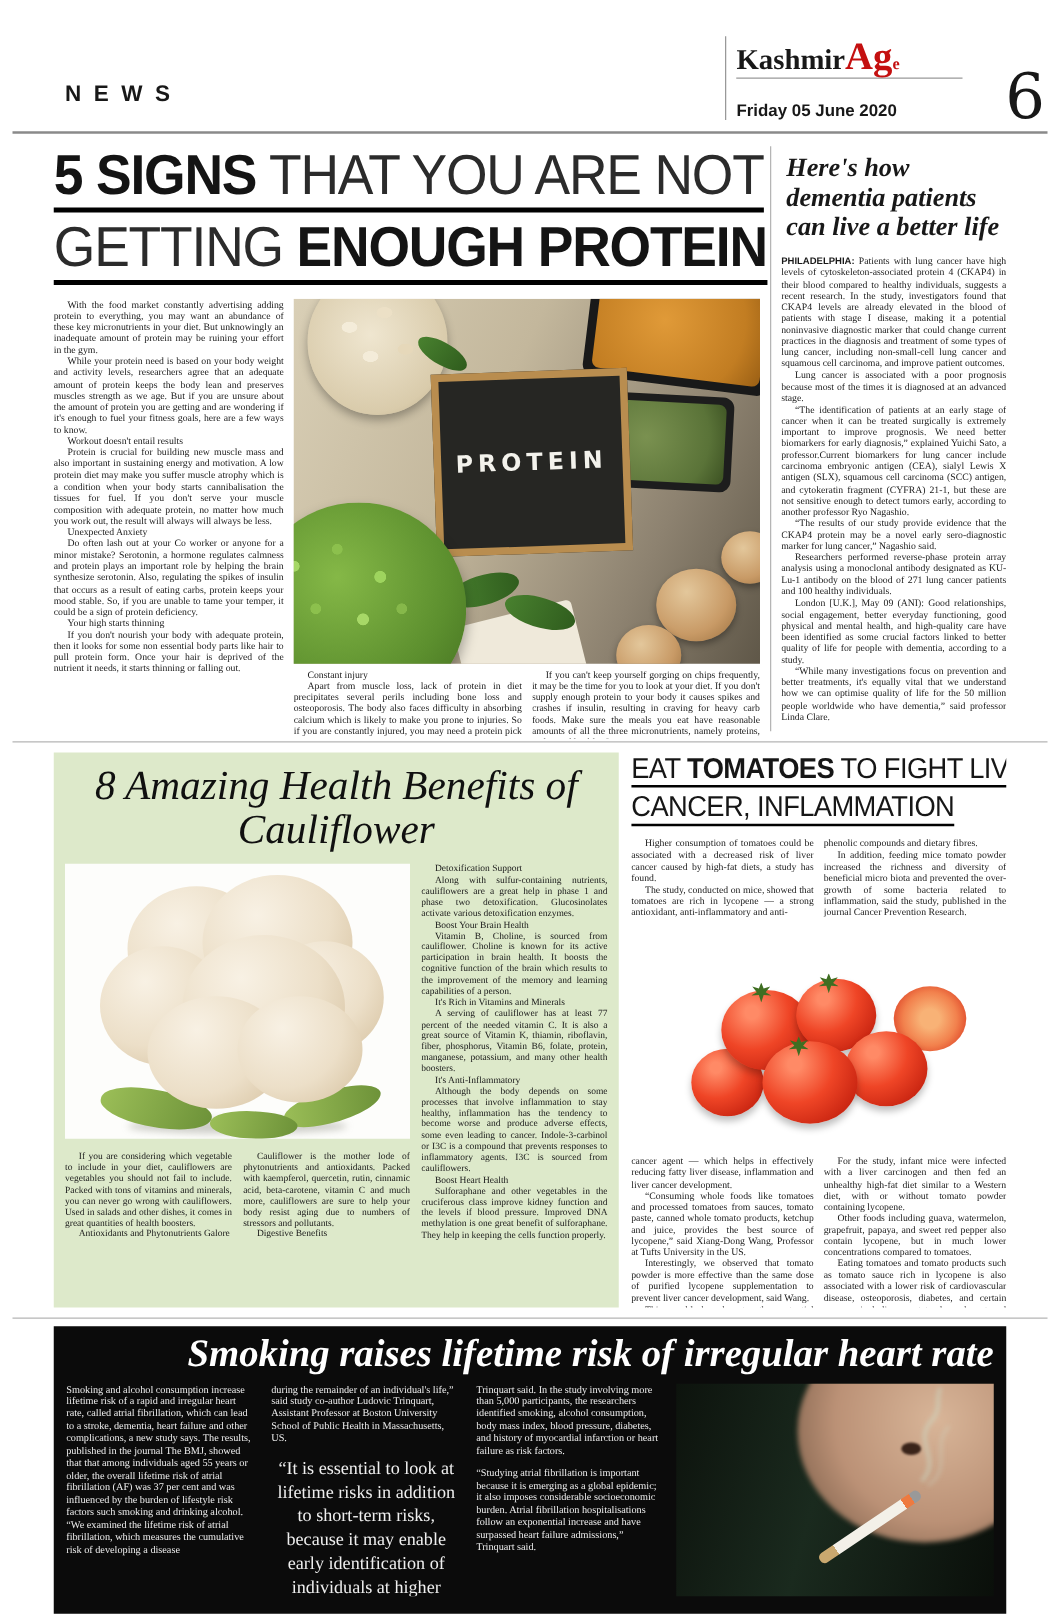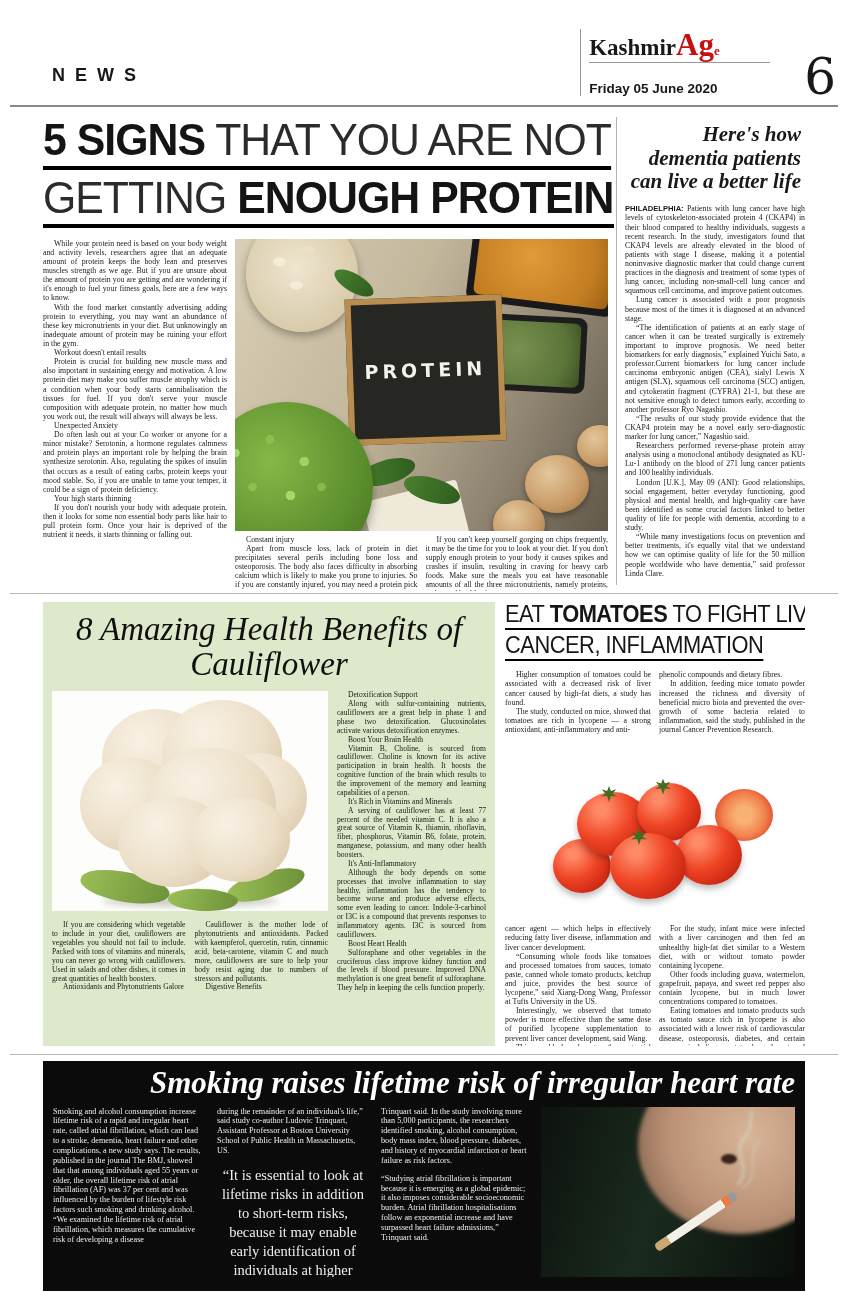--- a/index.html
+++ b/index.html
@@ -75,21 +75,21 @@
   .mu1 { right:5%; bottom:6%; width:64px; height:58px; }
   .mu2 { right:17%; bottom:-6%; width:52px; height:48px; }
   .mu3 { right:-4%; bottom:22%; width:46px; height:42px; }
   .leaf { position:absolute; width:58px; height:24px; border-radius:50% 60% 50% 60%; background:linear-gradient(100deg,#49812f,#2f5c1d); }
   .lf1 { left:33%; bottom:16%; transform:rotate(-18deg); }
   .lf2 { left:45%; bottom:10%; transform:rotate(14deg); }
   .lf3 { left:26%; top:12%; transform:rotate(28deg); width:44px; height:18px; }
   .cloth { position:absolute; left:36%; bottom:-10%; width:26%; height:24%; background:#efe9da; transform:rotate(-14deg); border-radius:4px; }
 
   
-  .dem-title { font-family:"Liberation Serif", serif; font-style:italic; font-weight:bold; font-size:21px; line-height:1.12; text-align:right; margin:6px 4px 10px 4px; }
+  .dem-title { font-family:"Liberation Serif", serif; font-style:italic; font-weight:bold; font-size:21px; line-height:1.12; text-align:left; margin:6px 4px 10px 4px; }
   .dem-body { height:392px; overflow:hidden; }
   .dateline { font-family:"Liberation Sans", sans-serif; font-weight:bold; font-size:7.6px; }
 
   .mid-rule { border-top:1px solid #b5b5b5; margin:8px 10px 0 10px; }
 
   
   .mid-row { display:flex; gap:10px; margin:8px 43px 0 43px; height:444px; }
   .cauliflower-art { width:452px; background:#dde9ca; padding:8px 9px; overflow:hidden; }
   .cf-title { font-family:"Liberation Serif", serif; font-style:italic; font-weight:normal; font-size:33px; line-height:1.05; text-align:center; margin:2px 0 10px 0; color:#101010;}
   .cf-row { display:flex; gap:9px; }
@@ -177,22 +177,22 @@
 
   <div class="main-row">
 
     <section class="protein-art">
       <div class="hl-wrap">
         <div><span class="hl-line"><span class="hl-bold">5 SIGNS</span><span class="hl-light"> THAT YOU ARE NOT</span></span></div>
         <div><span class="hl-line"><span class="hl-light">GETTING </span><span class="hl-bold">ENOUGH PROTEIN</span></span></div>
       </div>
       <div class="protein-body body-text">
         <div class="pcol1">
+          <p>With the food market constantly advertising adding protein to everything, you may want an abundance of these key micronutrients in your diet. But unknowingly an inadequate amount of protein may be ruining your effort in the gym.</p>
           <p>While your protein need is based on your body weight and activity levels, researchers agree that an adequate amount of protein keeps the body lean and preserves muscles strength as we age. But if you are unsure about the amount of protein you are getting and are wondering if it's enough to fuel your fitness goals, here are a few ways to know.</p>
-          <p>With the food market constantly advertising adding protein to everything, you may want an abundance of these key micronutrients in your diet. But unknowingly an inadequate amount of protein may be ruining your effort in the gym.</p>
           <div class="sub">Workout doesn't entail results</div>
           <p>Protein is crucial for building new muscle mass and also important in sustaining energy and motivation. A low protein diet may make you suffer muscle atrophy which is a condition when your body starts cannibalisation the tissues for fuel. If you don't serve your muscle composition with adequate protein, no matter how much you work out, the result will always will always be less.</p>
           <div class="sub">Unexpected Anxiety</div>
           <p>Do often lash out at your Co worker or anyone for a minor mistake? Serotonin, a hormone regulates calmness and protein plays an important role by helping the brain synthesize serotonin. Also, regulating the spikes of insulin that occurs as a result of eating carbs, protein keeps your mood stable. So, if you are unable to tame your temper, it could be a sign of protein deficiency.</p>
           <div class="sub">Your high starts thinning</div>
           <p>If you don't nourish your body with adequate protein, then it looks for some non essential body parts like hair to pull protein form. Once your hair is deprived of the nutrient it needs, it starts thinning or falling out.</p>
         </div>
         <div class="p-right">
           <div class="protein-photo">
             <div class="cloth"></div>

